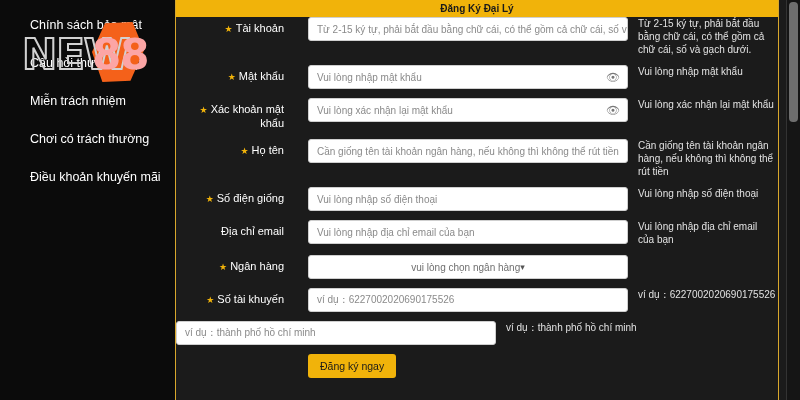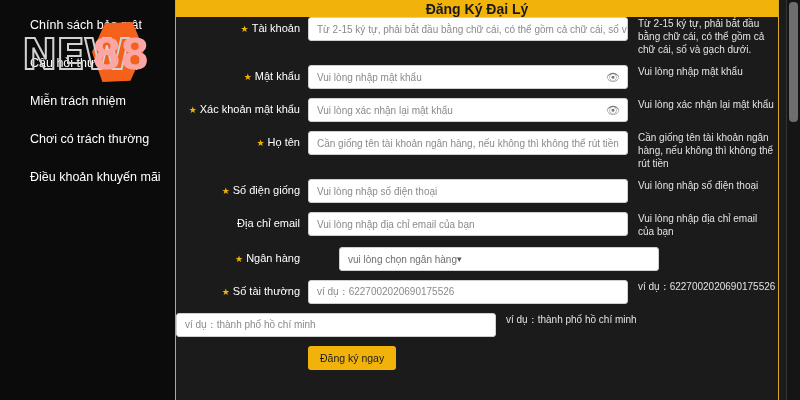--- a/index.html
+++ b/index.html
@@ -82,21 +82,21 @@
     width: 610px; height: 400px;
     background: #1b1b1b;
     overflow: hidden;
   }
   .form-title {
     position: absolute;
     left: 0; top: 0;
     width: 602px; height: 17px;
     background: #f1b30a;
     color: #1a1a1a;
-    font-size: 14px;
+    font-size: 10px;
     font-weight: bold;
     display: flex;
     align-items: center;
     justify-content: center;
   }
 
   .form-body {
     position: absolute;
     top: 17px; left: 0;
     width: 602px;
@@ -105,21 +105,21 @@
   .row {
     display: flex;
     align-items: flex-start;
     margin-bottom: 9px;
     min-height: 24px;
   }
   .label-cell {
     width: 132px;
     flex: none;
     text-align: right;
-    padding-right: 8px;
+    padding-right: 24px;
     padding-top: 5px;
     color: #ffffff;
     font-size: 11px;
     line-height: 13px;
   }
   .star {
     color: #f1b30a;
     font-size: 9px;
     margin-right: 3px;
   }
@@ -137,21 +137,21 @@
     font-size: 10px;
     color: #8a8a8a;
     padding: 0 8px;
     display: flex;
     align-items: center;
     font-family: "Liberation Sans", sans-serif;
     white-space: nowrap;
     overflow: hidden;
   }
   .field.short { width: 126px; }
-  .field.select { justify-content: flex-start; color: #6f6f6f; margin-left: 31px; }
+  .field.select { justify-content: center; color: #6f6f6f; }
   .caret {
     font-size: 9px;
     color: #555;
   }
   .eye {
     position: absolute;
     right: 8px; top: 5px;
     width: 14px; height: 14px;
     color: #777;
     font-size: 11px;
@@ -309,21 +309,21 @@
           <div class="field select">
             <span>vui lòng chọn ngân hàng</span>
             <span class="caret">▾</span>
           </div>
         </div>
         <div class="hint-cell"></div>
       </div>
 
       <div class="row">
         <div class="label-cell">
-          <span class="star">★</span><span>Số tài thường</span>
+          <span class="star">★</span><span>Số tài khuyến</span>
         </div>
         <div class="field-cell">
           <div class="field">ví dụ：6227002020690175526</div>
         </div>
         <div class="hint-cell">ví dụ：6227002020690175526</div>
       </div>
 
       <div class="row">
         <div class="field-cell">
           <div class="field">ví dụ：thành phố hồ chí minh</div>

